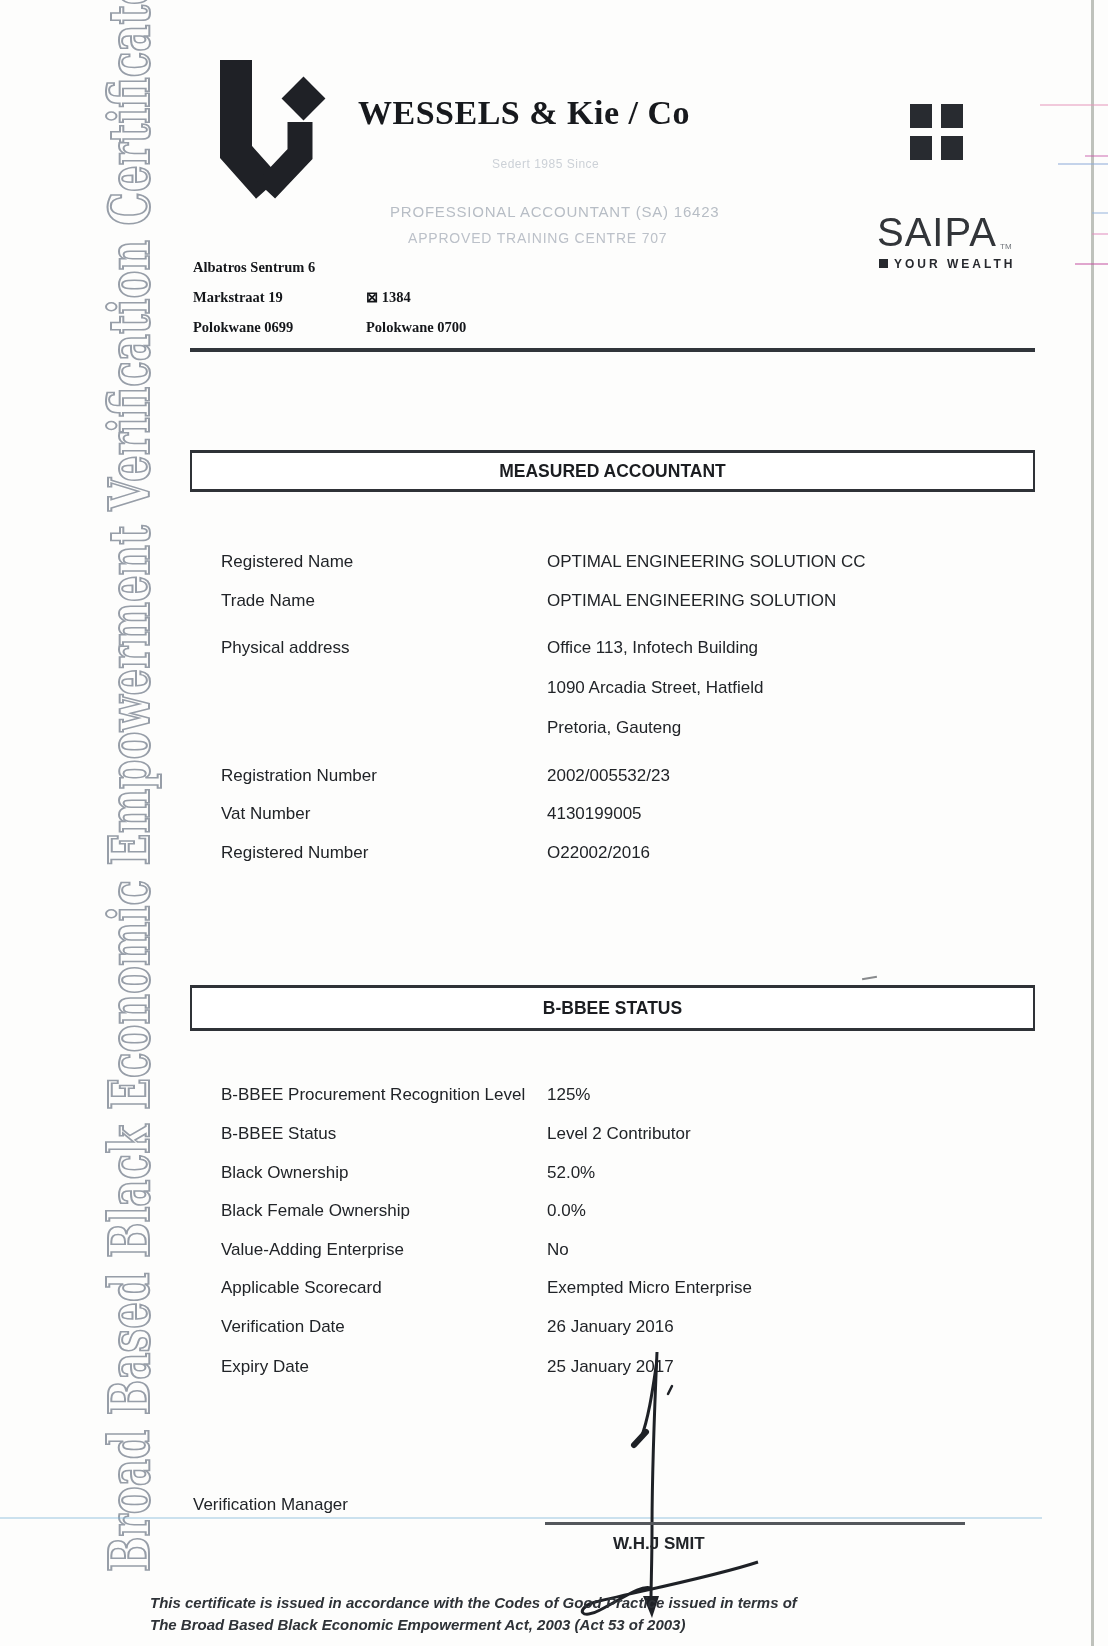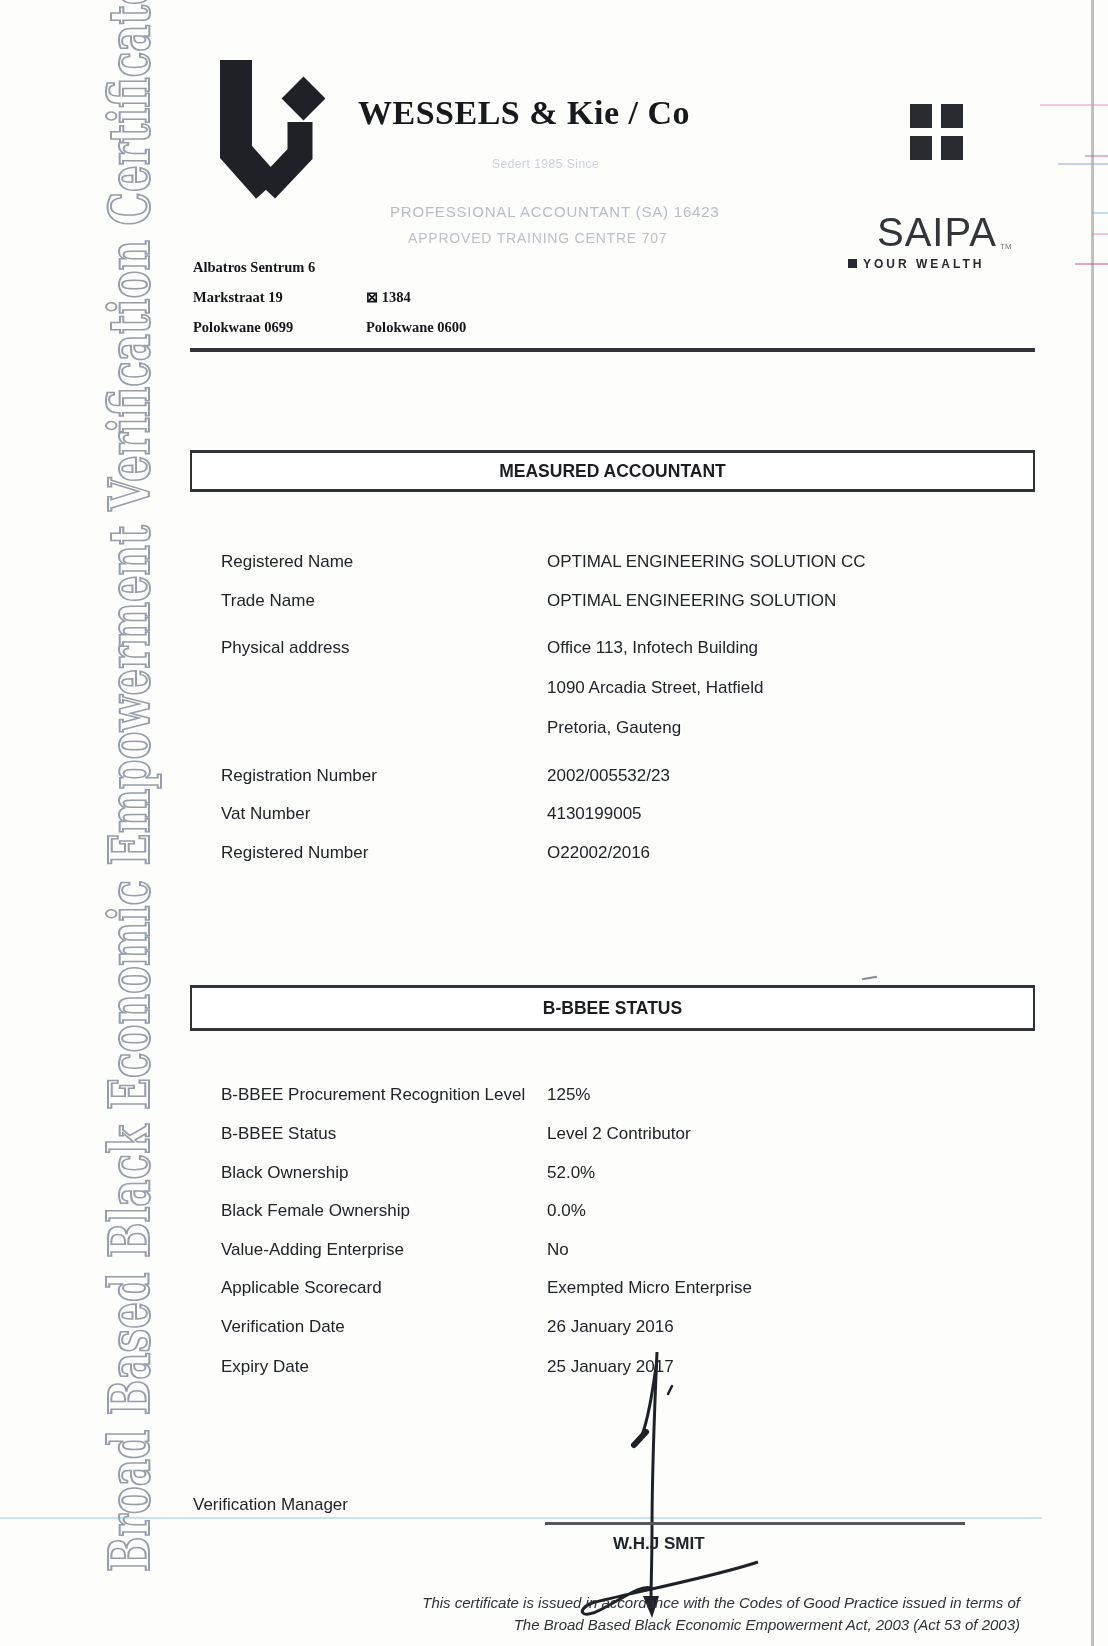--- a/index.html
+++ b/index.html
@@ -24,21 +24,21 @@
     font-weight:700;font-size:34px;color:#17191d;letter-spacing:0.5px;}
   .tagline{position:absolute;left:492px;top:157px;font-size:12px;color:#ccd1d7;letter-spacing:0.5px;}
   .sub1{position:absolute;left:390px;top:203px;font-size:15px;color:#b7bdc5;letter-spacing:0.8px;}
   .sub2{position:absolute;left:408px;top:230px;font-size:14px;color:#bcc1c9;letter-spacing:0.8px;}
 
   .saipa-squares{position:absolute;left:910px;top:104px;display:grid;
     grid-template-columns:22px 22px;grid-template-rows:24px 24px;gap:8px 9px;}
   .saipa-squares i{background:#282b30;display:block;}
   .saipa-word{position:absolute;left:877px;top:210px;font-size:40px;color:#323539;letter-spacing:1px;}
   .saipa-tm{position:absolute;left:1000px;top:242px;font-size:8px;color:#70747a;}
-  .saipa-tag{position:absolute;left:848px;top:257px;font-size:12px;font-weight:700;
+  .saipa-tag{position:absolute;left:879px;top:257px;font-size:12px;font-weight:700;
     color:#27292e;letter-spacing:3px;}
   .saipa-bullet{display:inline-block;width:9px;height:9px;background:#27292e;margin-right:6px;}
 
   .addr{position:absolute;font-family:"Liberation Serif",serif;font-weight:700;
     font-size:14.5px;color:#14161a;line-height:30px;}
   .addr-c1{left:193px;top:252px;}
   .addr-c2{left:366px;top:282px;}
   .addr-c3{left:517px;top:282px;}
 
   .divider{position:absolute;left:190px;top:348px;width:845px;height:4px;background:#31353b;}
@@ -52,22 +52,22 @@
   .row{position:absolute;left:193px;width:842px;font-size:17px;color:#212428;}
   .row .lbl{position:absolute;left:0;white-space:nowrap;margin-left:28px;}
   .row .val{position:absolute;left:354px;white-space:nowrap;}
 
   
   .sig-label{position:absolute;left:193px;top:1495px;font-size:17px;}
   .sig-line{position:absolute;left:545px;top:1522px;width:420px;height:3px;background:#54575c;}
   .sig-name{position:absolute;left:613px;top:1534px;font-size:17px;font-weight:700;white-space:nowrap;}
   .sig-svg{position:absolute;left:540px;top:1340px;}
 
-  .footer{position:absolute;left:150px;top:1592px;width:870px;text-align:right;
-    font-style:italic;font-size:15px;color:#2e3237;line-height:22px;}
+  .footer{position:absolute;left:150px;top:1592px;width:870px;text-align:left;
+    font-style:italic;font-size:15px;color:#2e3237;line-height:22px;font-weight:bold;}
 
   .artifact{position:absolute;background:#3a3d42;}
 </style>
 </head>
 <body>
 
 <div class="page">
 
   <div class="side-text">Broad Based Black Economic Empowerment Verification Certificate</div>
 
@@ -101,21 +101,21 @@
   <div class="saipa-tm">TM</div>
   <div class="saipa-tag"><span class="saipa-bullet"></span><span>YOUR WEALTH</span></div>
 
   <div class="addr addr-c1">
     <div>Albatros Sentrum 6</div>
     <div>Markstraat 19</div>
     <div>Polokwane 0699</div>
   </div>
   <div class="addr addr-c2">
     <div><span>⊠</span> <span>1384</span></div>
-    <div>Polokwane 0600</div>
+    <div>Polokwane 0700</div>
   </div>
 
   <div class="divider"></div>
 
   <div class="section-box" style="top:450px;height:36px;line-height:36px;">
     <span>MEASURED ACCOUNTANT</span>
   </div>
 
   <div class="row" style="top:552px">
       <span class="lbl">Registered Name</span>

